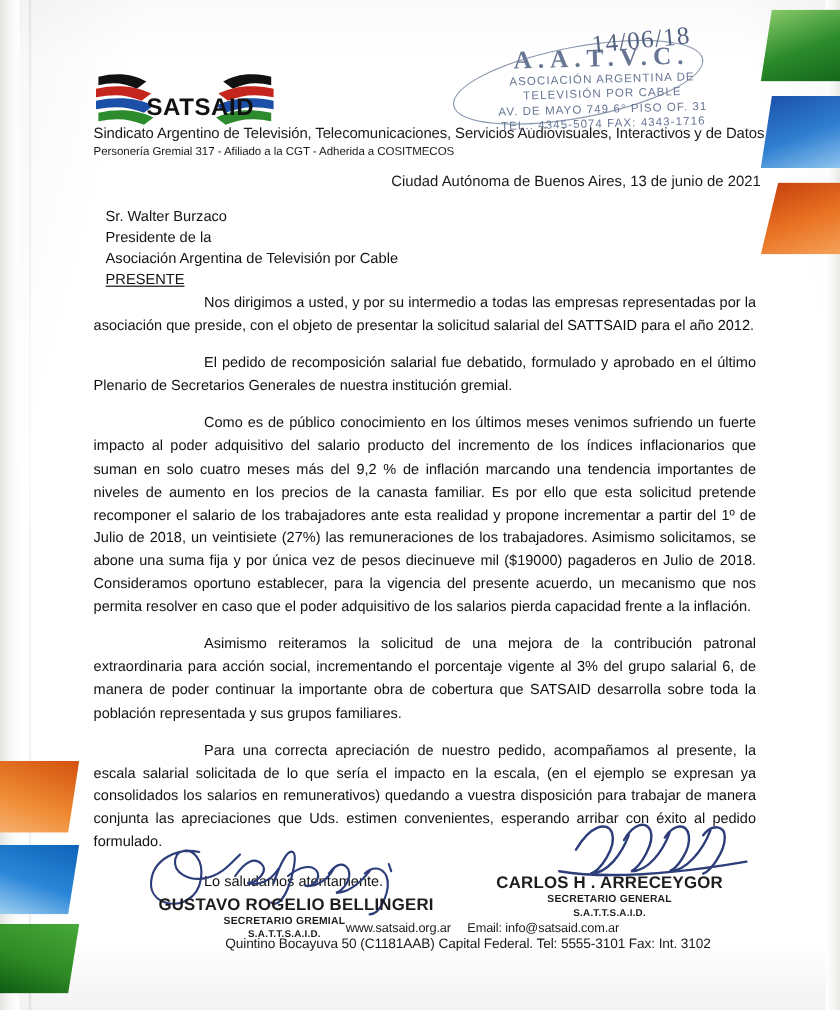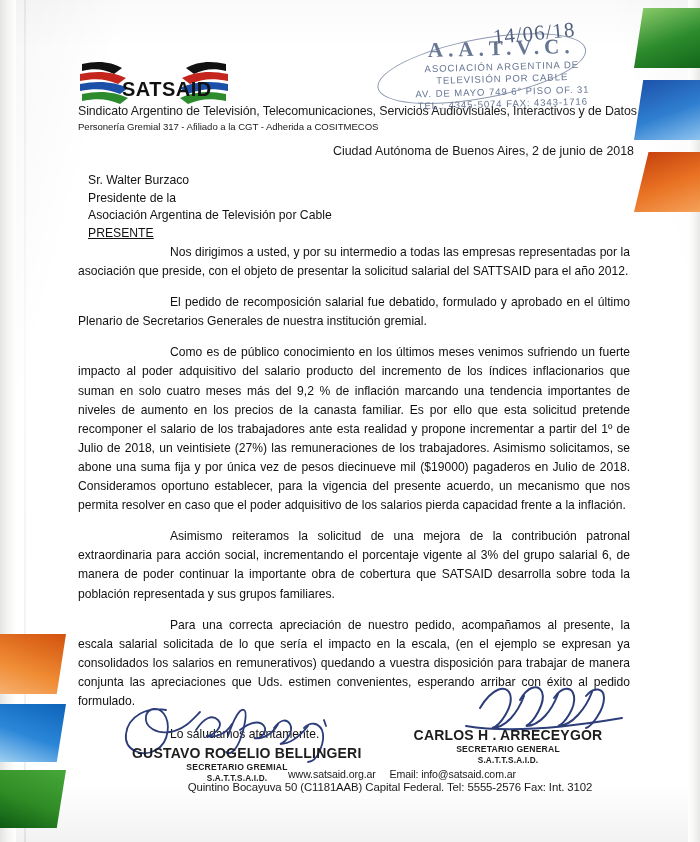--- a/index.html
+++ b/index.html
@@ -324,21 +324,21 @@
       <div class="stamp-date">14/06/18</div>
       <div class="stamp-initials">A.A.T.V.C.</div>
       <div class="stamp-body">
         <div>ASOCIACIÓN ARGENTINA DE</div>
         <div>TELEVISIÓN POR CABLE</div>
         <div>AV. DE MAYO 749 6° PISO OF. 31</div>
         <div>TEL.: 4345-5074   FAX: 4343-1716</div>
       </div>
     </div>
 
-    <div class="dateline">Ciudad Autónoma de Buenos Aires, 2 de junio de 2018</div>
+    <div class="dateline">Ciudad Autónoma de Buenos Aires, 13 de junio de 2021</div>
 
     <div class="addressee">
       <div>Sr. Walter Burzaco</div>
       <div>Presidente de la</div>
       <div>Asociación Argentina de Televisión por Cable</div>
       <div class="presente">PRESENTE</div>
     </div>
 
     <div class="body-block">
       <p>Nos dirigimos a usted, y por su intermedio a todas las empresas representadas por la asociación que preside, con el objeto de presentar la solicitud salarial del SATTSAID para el año 2012.</p>
@@ -387,17 +387,17 @@
       <div class="sig-union">S.A.T.T.S.A.I.D.</div>
     </div>
 
     <div class="footer">
       <div class="footer-line1">
         <span>www.satsaid.org.ar</span>
         <span class="footer-sep"></span>
         <span>Email:</span>
         <span>info@satsaid.com.ar</span>
       </div>
-      <div class="footer-line2">Quintino Bocayuva 50 (C1181AAB) Capital Federal. Tel: 5555-2576 Fax: Int. 3102</div>
+      <div class="footer-line2">Quintino Bocayuva 50 (C1181AAB) Capital Federal. Tel: 5555-3101 Fax: Int. 3102</div>
     </div>
 
   </div>
 </div>
 
 </body></html>

